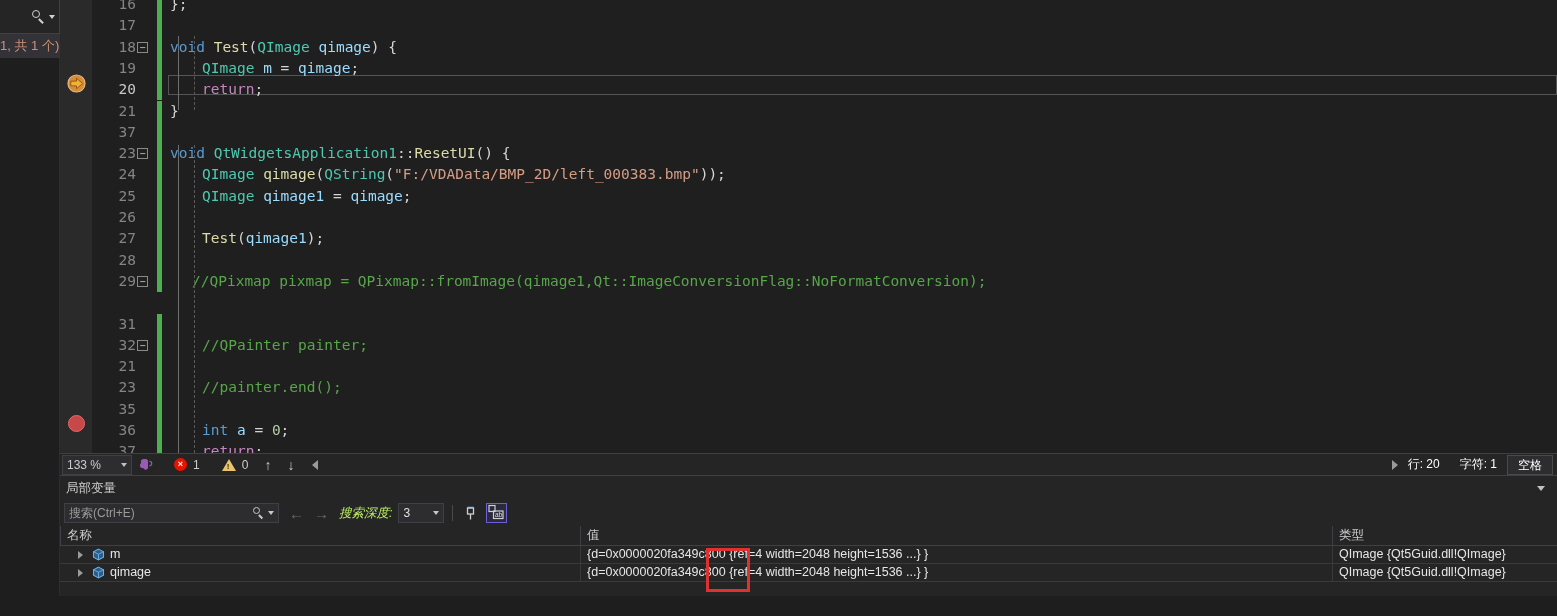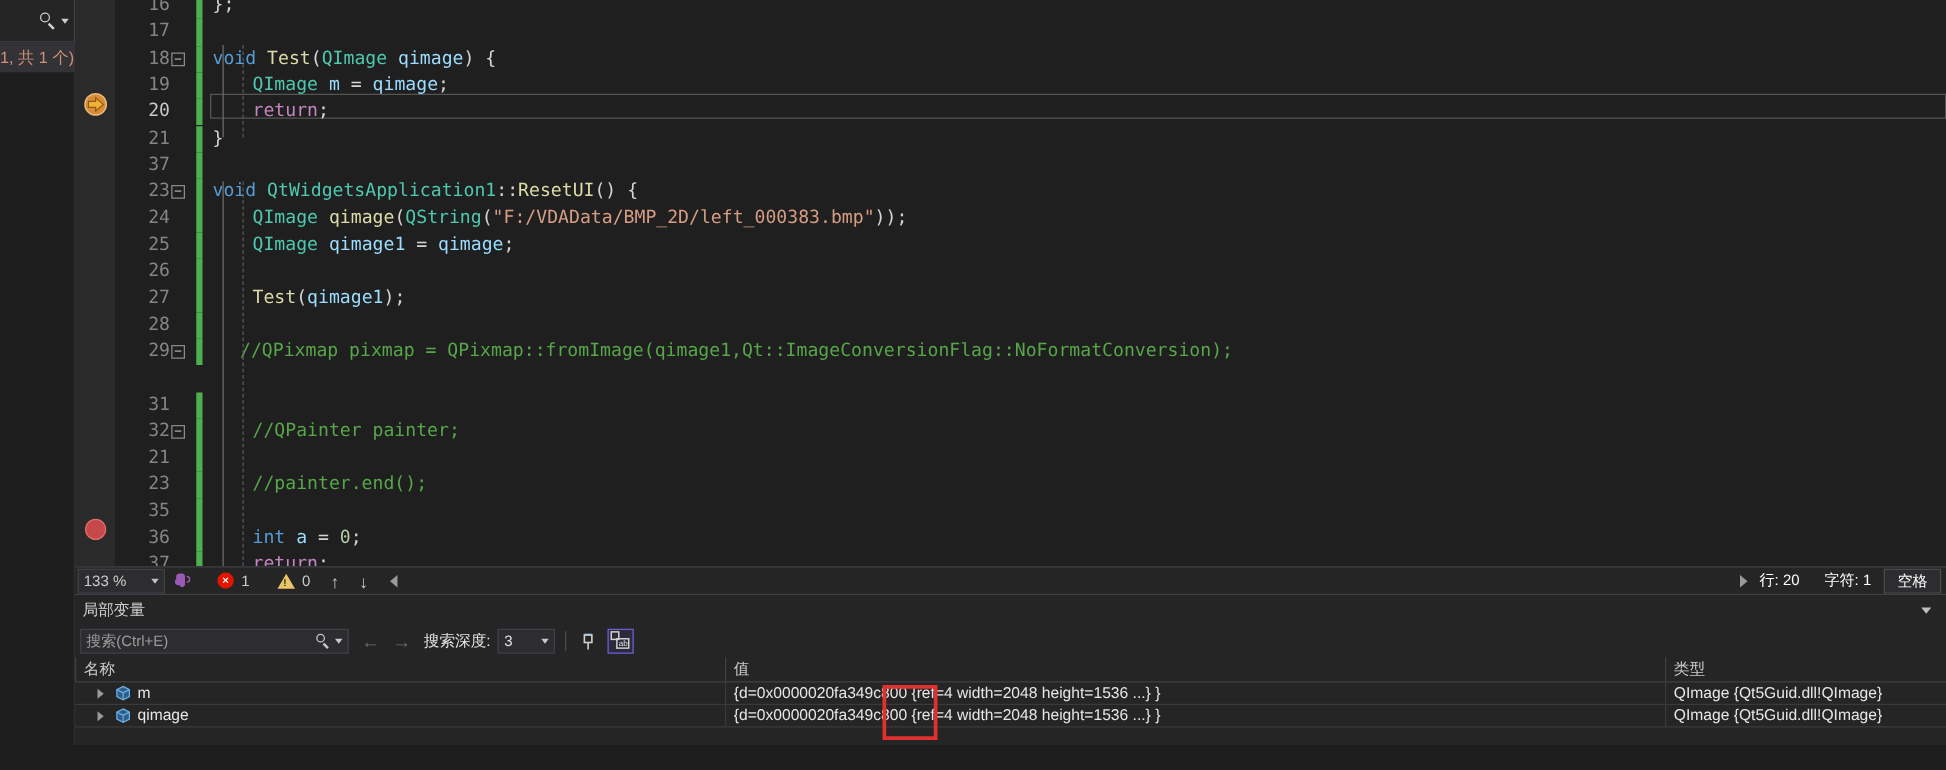--- a/index.html
+++ b/index.html
@@ -91,21 +91,21 @@
   .locals-title{height:24px;display:flex;align-items:center;padding:0 6px;font-size:12.5px;color:#d0d0d0;}
   .locals-title .tcaret{margin-left:auto;width:0;height:0;border-left:4px solid transparent;border-right:4px solid transparent;border-top:5px solid #c0c0c0;margin-right:6px;}
   .locals-toolbar{height:26px;display:flex;align-items:center;padding:0 4px;}
   .search-box{width:215px;height:20px;background:#2d2d30;border:1px solid #3f3f46;
     box-sizing:border-box;display:flex;align-items:center;padding:0 4px;font-size:12px;color:#9a9a9a;}
   .sb-mag{width:12px;height:12px;position:relative;margin-left:auto;}
   .sb-mag::before{content:"";position:absolute;left:0;top:0;width:7px;height:7px;border:1.5px solid #c8c8c8;border-radius:50%;box-sizing:border-box;}
   .sb-mag::after{content:"";position:absolute;left:6px;top:7px;width:5px;height:1.5px;background:#c8c8c8;transform:rotate(45deg);transform-origin:left center;}
   .sb-caret{margin-left:3px;width:0;height:0;border-left:3px solid transparent;border-right:3px solid transparent;border-top:4px solid #c8c8c8;}
   .nav-arrow{margin-left:10px;font-size:15px;color:#6e6e6e;}
-  .depth-label{margin-left:10px;font-size:12.5px;color:#e5e5e5;}
+  .depth-label{margin-left:10px;font-size:12.5px;color:#bef264;font-style:italic;}
   .depth-box{margin-left:6px;width:46px;height:20px;background:#2d2d30;border:1px solid #3f3f46;
     box-sizing:border-box;display:flex;align-items:center;padding:0 4px;font-size:12px;color:#e0e0e0;}
   .depth-caret{margin-left:auto;width:0;height:0;border-left:3.5px solid transparent;border-right:3.5px solid transparent;border-top:4px solid #c8c8c8;}
   .tb-sep{margin-left:8px;width:1px;height:16px;background:#4a4a4a;}
   .pin-btn{margin-left:8px;width:19px;height:19px;position:relative;}
   .ab-btn{margin-left:6px;width:21px;height:20px;border:1.5px solid #6b5fd6;box-sizing:border-box;position:relative;background:#2a2a3a;}
 
   
   .grid-head{position:absolute;left:0;top:50px;width:1497px;height:20px;
     background:#252526;border-bottom:1px solid #3f3f46;box-sizing:border-box;}

